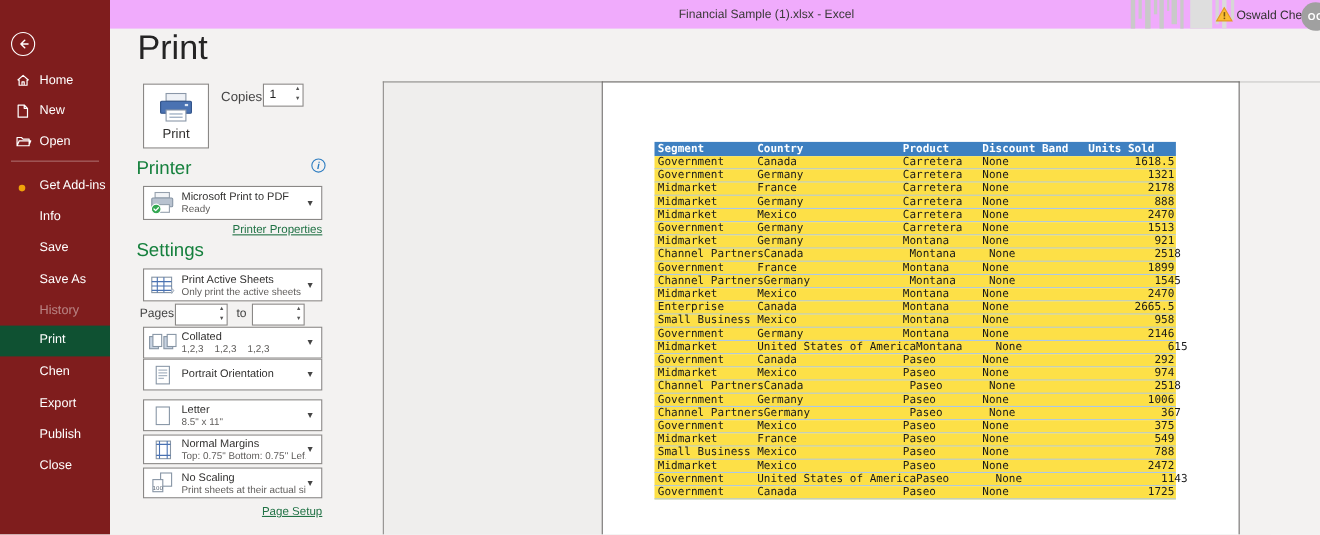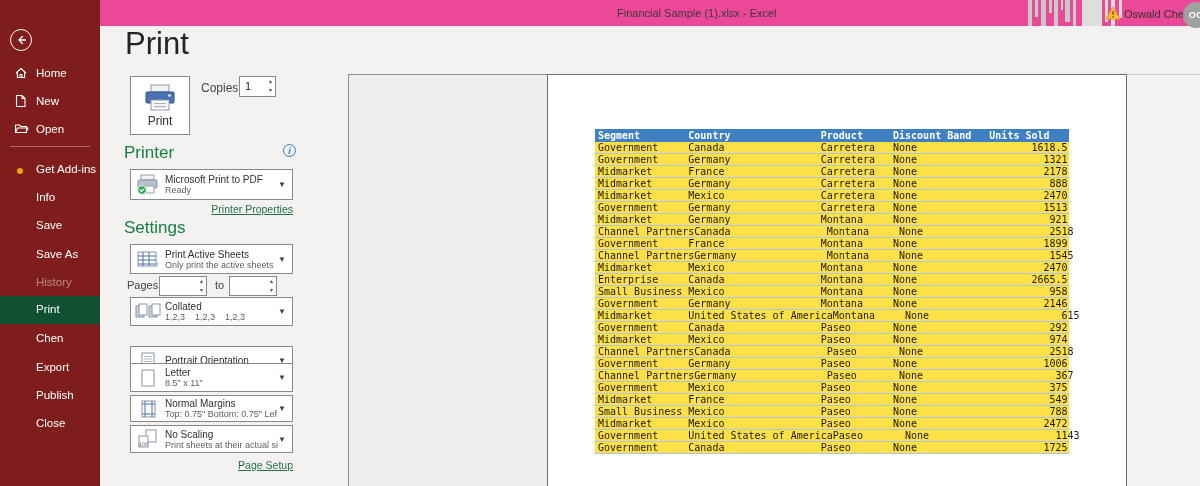--- a/index.html
+++ b/index.html
@@ -1,21 +1,21 @@
 <!DOCTYPE html>
 <html><head>
 <meta charset="utf-8">
 <style>
   * { margin:0; padding:0; box-sizing:border-box; }
   html,body { width:1200px; height:486px; }
   body { font-family:"Liberation Sans", sans-serif; background:#f3f2f1; position:relative; overflow:hidden; }
   .screen { position:absolute; inset:0; }
 
   
-  .titlebar { position:absolute; left:0; top:0; width:1200px; height:26px; background:#ec4899; }
+  .titlebar { position:absolute; left:0; top:0; width:1200px; height:26px; background:#f0abfc; }
   .doc-title { position:absolute; left:617px; top:7px; font-size:11px; color:#3b3a39; }
   .artifact-bars { position:absolute; left:1025px; top:0; width:110px; height:26px; }
   .artifact-bars span { position:absolute; top:0; background:#c9c9c9; display:block; }
   .warn-icon { position:absolute; left:1105px; top:6px; width:16px; height:14px; }
   .user-name { position:absolute; left:1124px; top:8px; font-size:11px; color:#323130; }
   .avatar { position:absolute; left:1183px; top:2px; width:26px; height:26px; border-radius:50%;
             background:#a0a0a0; color:#fff; font-size:9px; font-weight:bold;
             display:flex; align-items:center; justify-content:center; letter-spacing:.5px; }
 
   
@@ -249,21 +249,21 @@
           <rect x="17" y="1" width="8" height="11" fill="#fff" stroke="#8795a5" stroke-width="1"></rect>
         </svg>
       </span>
       <span class="dd-text">
         <span class="dd-title">Collated</span>
         <span class="dd-sub">1,2,3    1,2,3    1,2,3</span>
       </span>
       <span class="dd-caret">▼</span>
     </div>
 
-    <div class="dd" style="top:320px;height:29px">
+    <div class="dd" style="top:300px;height:29px">
       <span class="dd-icon">
         <svg width="14" height="18" viewBox="0 0 14 18">
           <rect x="1" y="1" width="12" height="16" fill="#fff" stroke="#8795a5" stroke-width="1"></rect>
           <path d="M3 4.5 H11 M3 7 H11 M3 9.5 H11 M3 12 H8" stroke="#aab6c4" stroke-width="1"></path>
         </svg>
       </span>
       <span class="dd-text">
         <span class="dd-title">Portrait Orientation</span>
       </span>
       <span class="dd-caret">▼</span>

